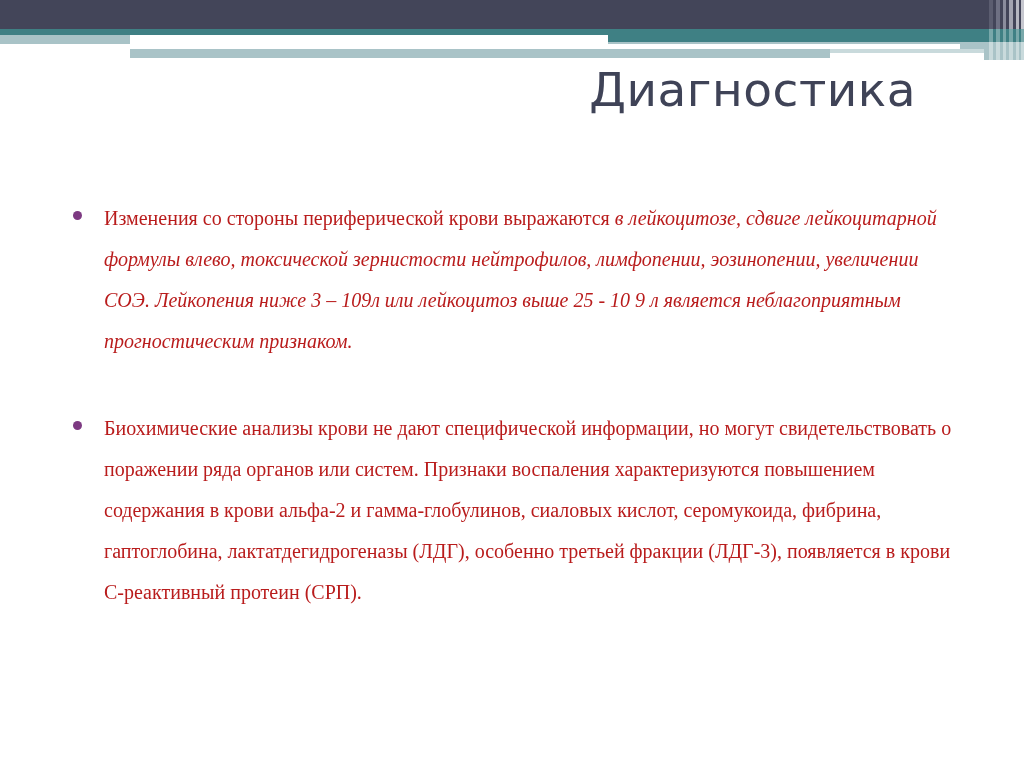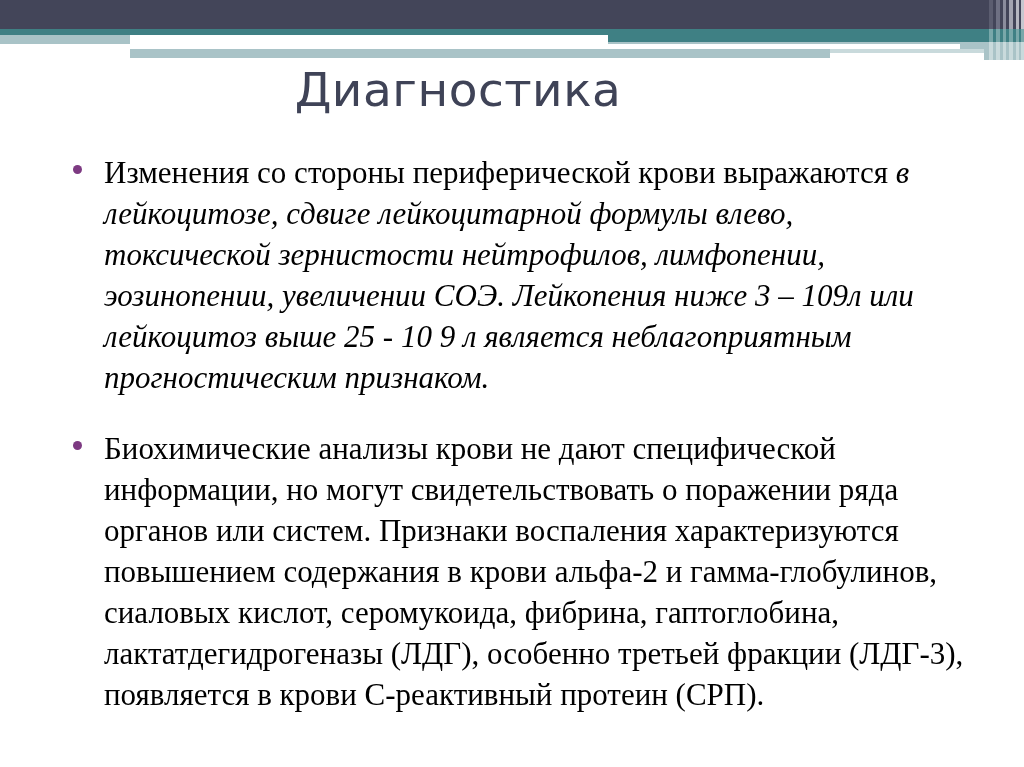--- a/index.html
+++ b/index.html
@@ -121,21 +121,21 @@
     top: 0;
     height: 60px;
   }
 
   
   .title {
     position: absolute;
     left: 0;
     top: 62px;
     width: 916px;
-    text-align: center;
+    text-align: right;
     font-family: "DejaVu Sans", "Liberation Sans", sans-serif;
     font-size: 47px;
     font-weight: 400;
     letter-spacing: 0.5px;
     color: #3f4357;
     white-space: nowrap;
   }
 
   
   .content {
@@ -152,24 +152,25 @@
   .bullet-dot {
     position: absolute;
     left: 7px;
     top: 13px;
     width: 9px;
     height: 9px;
     border-radius: 50%;
     background: #7d3a82;
   }
   .para {
-    font-size: 31px;
+    font-size: 20px;
     line-height: 41px;
-    color: #000000;
+    color: #b91c1c;
     text-align: left;
+    margin-top: 46px;
   }
   .it { font-style: italic; }
   .up { font-style: normal; }
 </style>
 </head>
 <body>
 
 <div class="deco">
   <div class="band band-dark"></div>
   <div class="band band-teal"></div>

